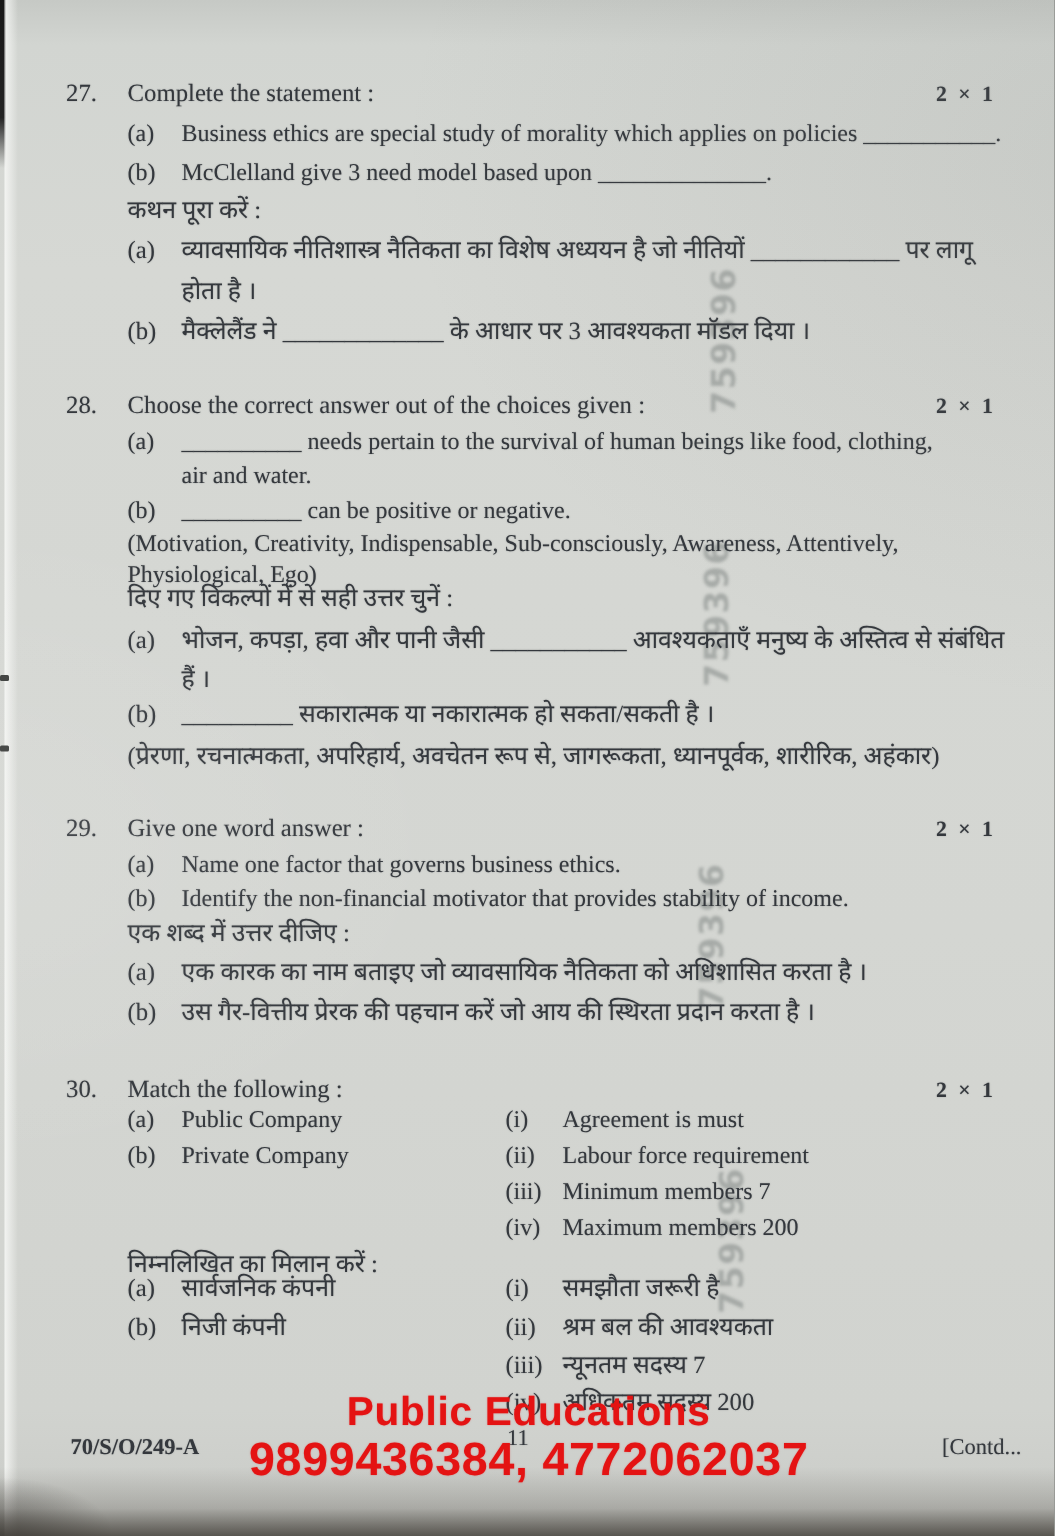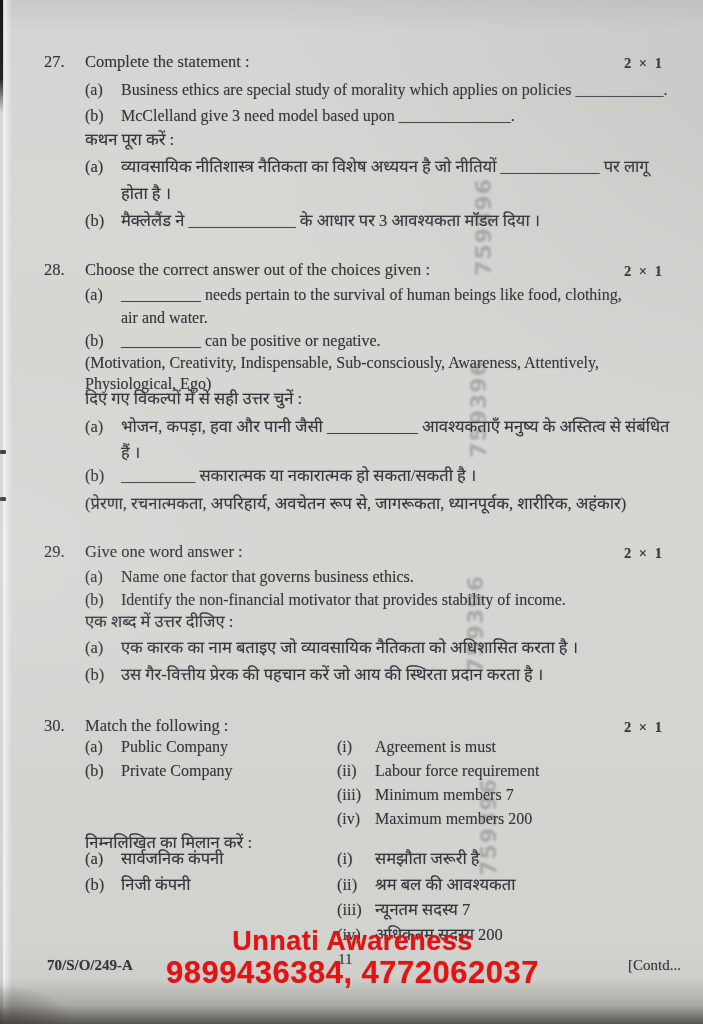--- a/index.html
+++ b/index.html
@@ -201,19 +201,19 @@
     <span class="lab"></span>
     <span class="ltxt"></span>
     <span class="rlab">(iv)</span>
     <span class="rtxt">अधिकतम सदस्य 200</span>
   </div>
 
   <div class="footer-code">70/S/O/249-A</div>
   <div class="footer-page">11</div>
   <div class="footer-contd">[Contd...</div>
   <div class="stamp">
-    <div class="stamp-l1">Unnati Awareness</div>
+    <div class="stamp-l1">Public Educations</div>
     <div class="stamp-l2">9899436384, 4772062037</div>
   </div>
 
   <div class="corner-bl"></div>
   <div class="bottom-shade"></div>
 </div>
 
 </body></html>

